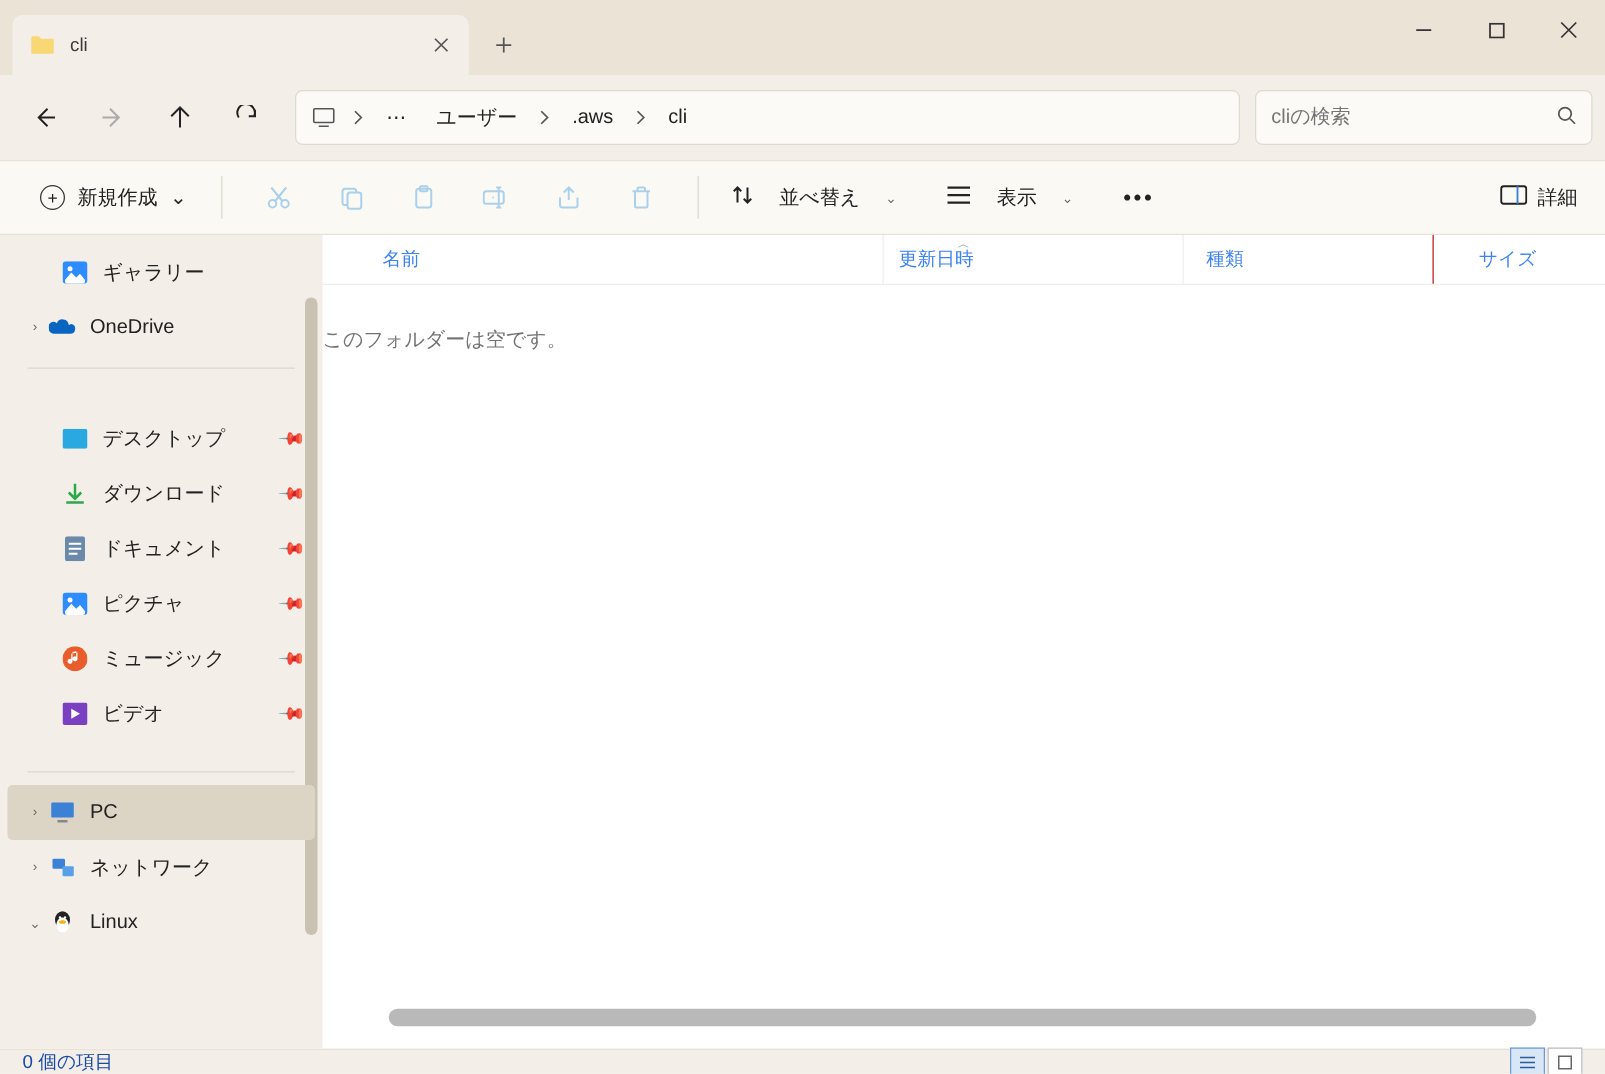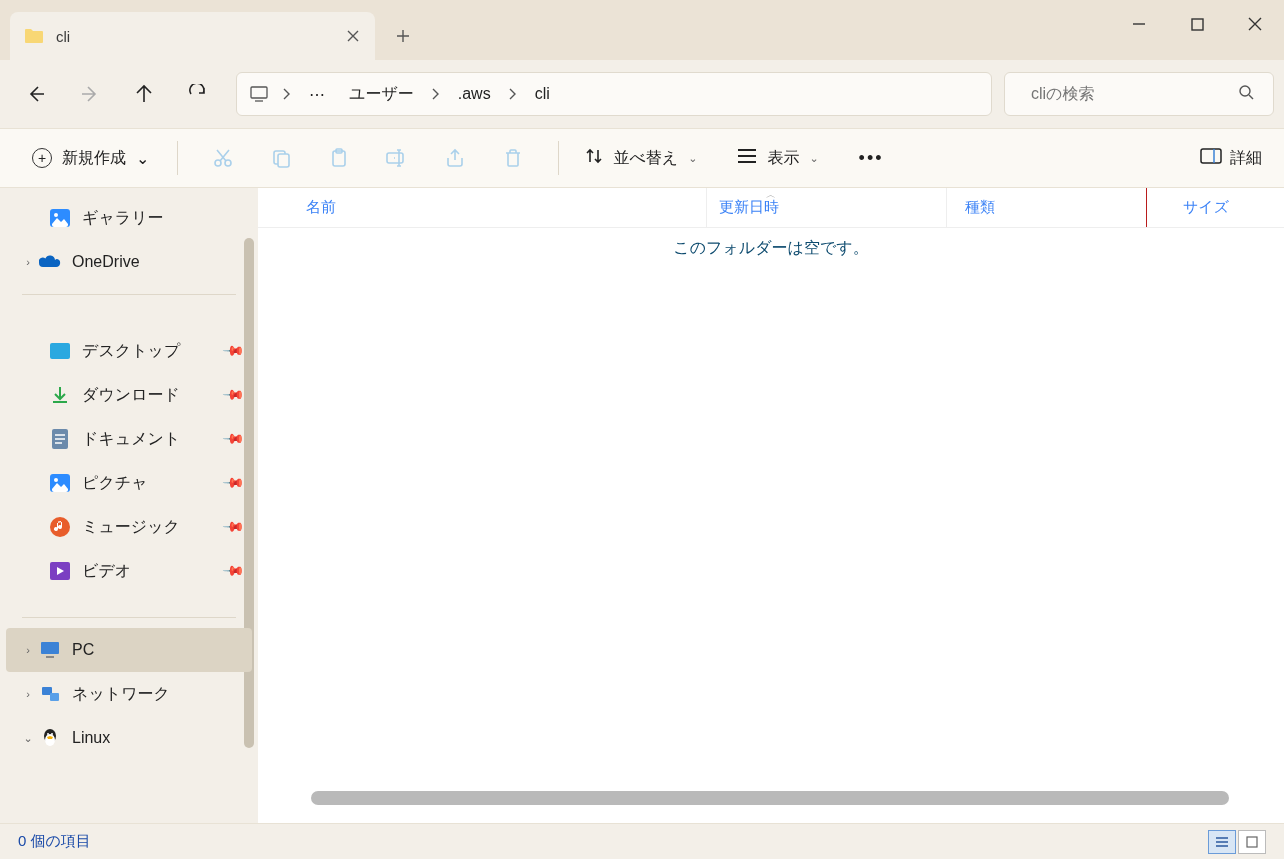--- a/index.html
+++ b/index.html
@@ -18,32 +18,32 @@
 
 
 .navbar { height: 68px; display: flex; align-items: center; padding: 0 10px; gap: 2px; }
 .nav-btn { width: 52px; height: 44px; display: flex; align-items: center; justify-content: center; border-radius: 6px; color: #1a1a1a; }
 .nav-btn.disabled { color: #a0a0a0; }
 .breadcrumb { flex: 1; height: 44px; background: #fcfaf7; border: 1px solid #e0dace; border-radius: 6px; display: flex; align-items: center; padding: 0 4px; margin: 0 10px; }
 .bc-seg { display: flex; align-items: center; }
 .bc-btn { padding: 0 12px; height: 40px; display: flex; align-items: center; font-size: 16px; color: #222; }
 .bc-chev { width: 20px; display:flex; align-items:center; justify-content:center; color:#555; }
 .bc-icon { width: 36px; display:flex; align-items:center; justify-content:center; color:#555;}
-.searchbox { width: 270px; height: 44px; background: #fcfaf7; border: 1px solid #e0dace; border-radius: 6px; display: flex; align-items: center; padding: 0 26px; }
+.searchbox { width: 270px; height: 44px; background: #fcfaf7; border: 1px solid #e0dace; border-radius: 6px; display: flex; align-items: center; padding: 0 12px; }
 .searchbox input { border: none; background: transparent; outline: none; font-size: 16px; flex: 1; color: #7a7a7a; }
 .search-icon { color: #555; }
 
 
 .toolbar { height: 60px; background: #fbf9f4; border-top: 1px solid #e8e2d5; border-bottom: 1px solid #e8e2d5; display: flex; align-items: center; padding: 0 22px; gap: 4px; }
 .new-btn { display: flex; align-items: center; gap: 10px; font-size: 16px; color: #222; padding: 6px 10px; }
 .new-btn .plus-circ { width: 20px; height: 20px; border: 1.5px solid #333; border-radius: 50%; display:flex; align-items:center; justify-content:center; font-size:14px; line-height:1;}
 .tb-divider { width: 1px; height: 34px; background: #ded7c9; margin: 0 14px; }
 .tb-btn { width: 54px; height: 44px; display: flex; align-items: center; justify-content: center; color: #94c7ea; }
 .tb-btn.disabled { opacity: 0.75; }
-.tb-combo { display: flex; align-items: center; gap: 10px; font-size: 16px; color: #222; padding: 0 8px; }
+.tb-combo { display: flex; align-items: center; gap: 20px; font-size: 16px; color: #222; padding: 0 8px; }
 .tb-combo .chev-sm { color: #666; font-size: 11px; }
 .spacer { flex: 1; }
 .details-btn { display: flex; align-items: center; gap: 8px; font-size: 16px; color: #222; }
 
 
 .body { flex: 1; display: flex; background: #fff; overflow:hidden;}
 .sidebar { width: 258px; background: #f3efe8; display: flex; flex-direction: column; padding: 8px 0; position:relative; }
 .sb-scroll { position:absolute; right:4px; top:50px; width:10px; height:510px; background:#c9c1b1; border-radius:5px;}
 .sb-item { height: 44px; display: flex; align-items: center; padding: 0 8px 0 18px; font-size: 16px; color: #222; position:relative;}
 .sb-item.indent { padding-left: 48px; }
@@ -56,26 +56,26 @@
 
 
 .content { flex: 1; display: flex; flex-direction: column; position: relative; }
 .col-headers { height: 40px; display: flex; align-items: center; border-bottom: 1px solid #eee; padding-left:8px;}
 .col-h { font-size: 15px; color: #3b82f6; padding: 0 18px; }
 .col-h.name { flex: 0 0 440px; padding-left:40px; }
 .col-h.date { flex: 0 0 240px; border-left: 1px solid #eee; height:100%; display:flex; align-items:center;padding-left:12px;}
 .col-h.type { flex: 0 0 200px; border-left: 1px solid #eee; height:100%; display:flex; align-items:center;}
 .col-h.size { flex: 0 0 110px; border-left: 1px solid #b91c1c; height:100%; display:flex; align-items:center;padding-left:36px;}
 .expand-handle { position:absolute; left:50%; top:0; width:30px; height:14px; display:flex; align-items:center; justify-content:center; color:#999; font-size:10px; transform:translateX(-50%);}
-.empty-msg { text-align: center; color: #0c4a6e; font-size: 16px; margin-top: 10px; }
+.empty-msg { color: #737373; font-size: 16px; margin-top: 34px; }
 .h-scroll { position:absolute; bottom:18px; left:24px; right:26px; height:14px; }
 .h-scroll-thumb { height:100%; background:#b9b9b9; border-radius:7px; width:94%; margin:0 auto;}
 
 
-.statusbar { height: 36px; background: #f3efe8; border-top: 1px solid #e8e2d5; display: flex; align-items: center; padding: 0 18px; font-size: 15px; color: #1a4aa8; }
+.statusbar { height: 20px; background: #f3efe8; border-top: 1px solid #e8e2d5; display: flex; align-items: center; padding: 0 18px; font-size: 15px; color: #1a4aa8; }
 .view-toggle { margin-left: auto; display: flex; gap: 2px; }
 .vt-btn { width: 28px; height: 24px; border: 1px solid #bbb; display:flex; align-items:center; justify-content:center; background:#fff;}
 .vt-btn.active { background: #d8e6f5; border-color:#6a9bd8;}
 </style>
 </head>
 <body>
 
 <div class="titlebar">
   <div class="tab">
     <span class="tab-icon">

